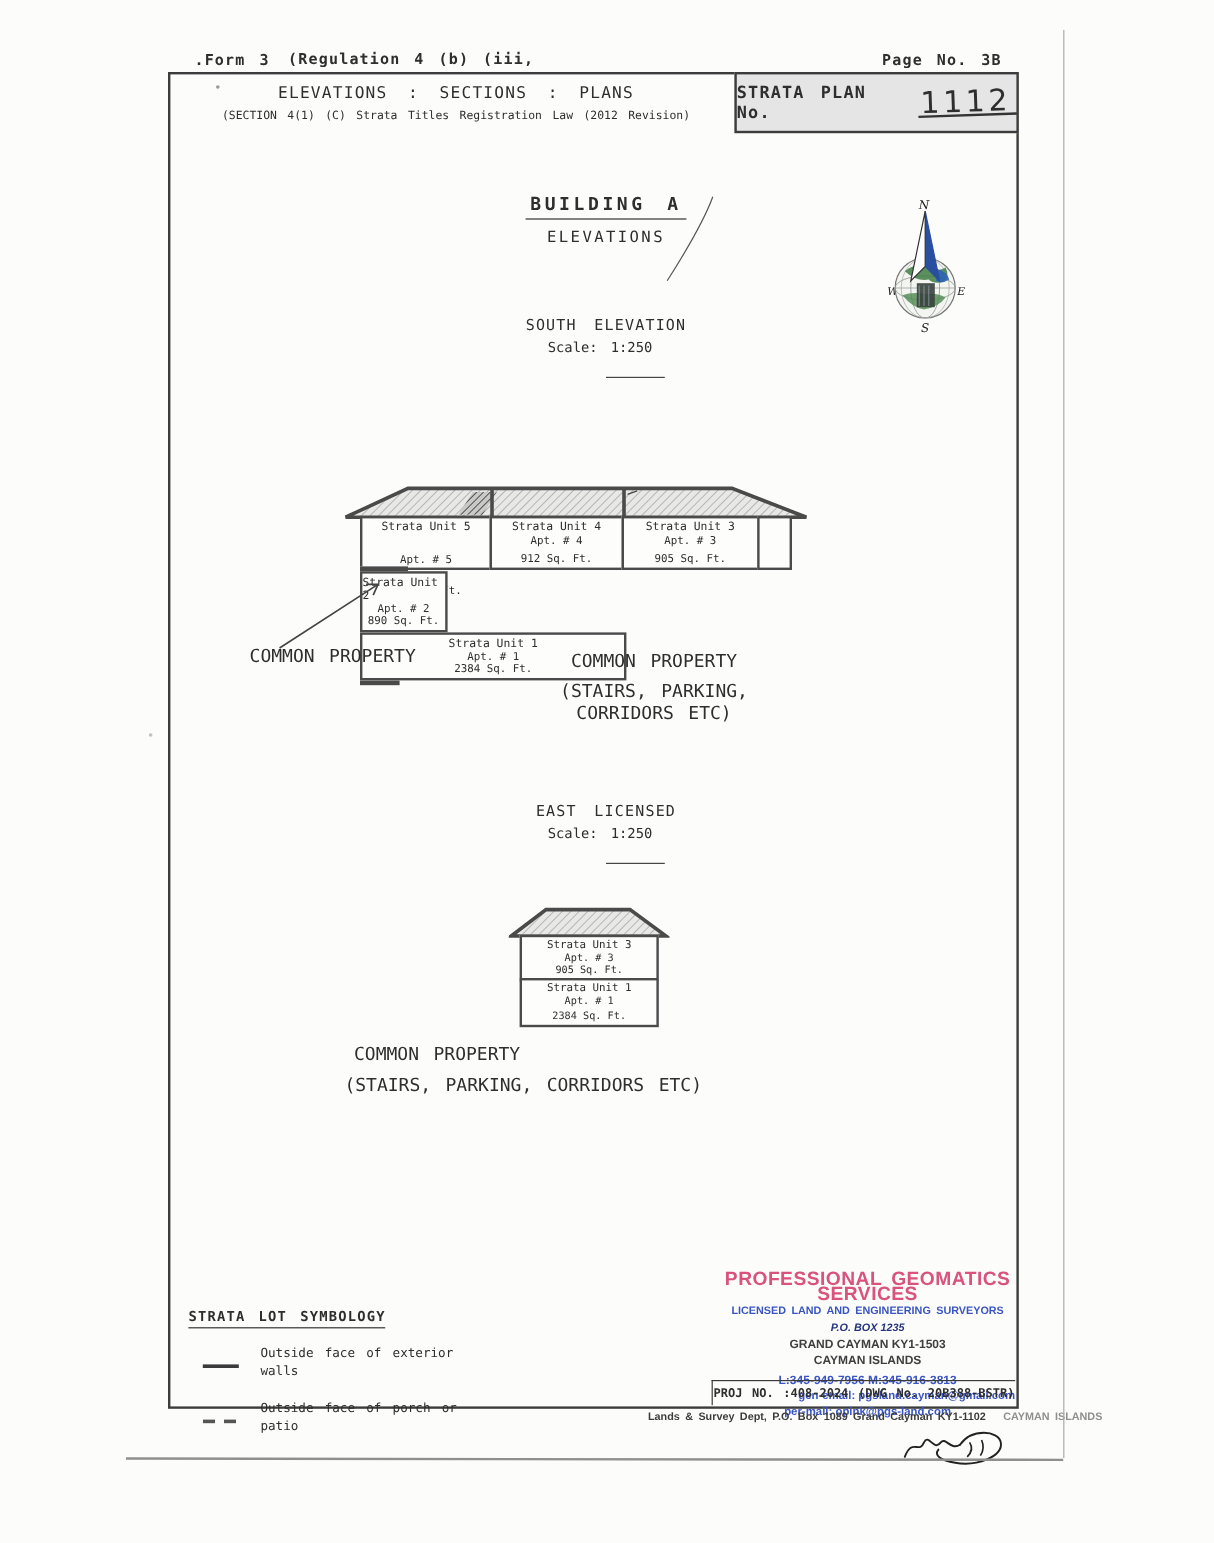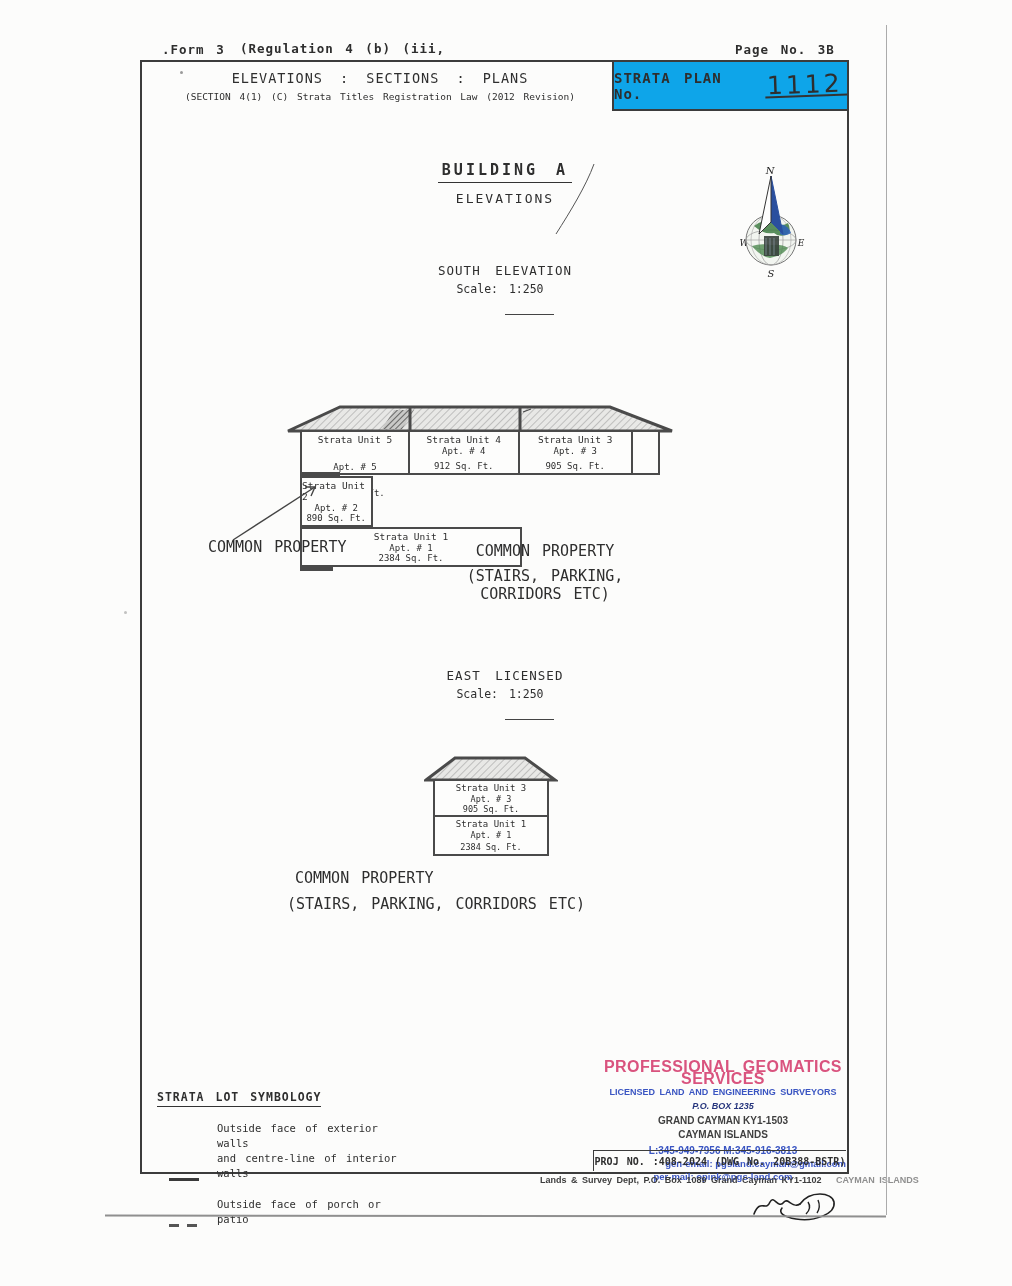--- a/index.html
+++ b/index.html
@@ -2,21 +2,21 @@
 <html><head>
 <meta charset="utf-8">
 <style>
   html,body{margin:0;padding:0;}
   body{width:1012px;height:1286px;position:relative;background:#fcfcfb;overflow:hidden;
        font-family:"DejaVu Sans Mono", monospace;color:#2e2e2e;}
   .abs{position:absolute;}
   .ctr{text-align:center;}
   
   .frame{left:140px;top:60px;width:705px;height:1110px;border:2px solid #3c3c3c;background:transparent;}
-  .splanbox{left:612px;top:60px;width:233px;height:47px;border:2px solid #3c3c3c;background:#0ea5e9;
+  .splanbox{left:612px;top:60px;width:233px;height:47px;border:2px solid #3c3c3c;background:#e5e5e5;
             display:flex;align-items:center;justify-content:center;gap:10px;}
   .splan-label{font-size:14px;font-weight:bold;word-spacing:4px;letter-spacing:1px;}
   .splan-num{font-family:"DejaVu Sans", sans-serif;font-size:25px;letter-spacing:3px;
              transform:rotate(-2deg);border-bottom:2px solid #333;padding:0 4px 0 2px;line-height:20px;}
   
   .toprow{font-size:12.5px;font-weight:bold;letter-spacing:1px;word-spacing:3px;}
   
   .hdr-title{font-size:13.5px;word-spacing:8px;letter-spacing:1px;}
   .hdr-sub{font-size:9.5px;word-spacing:3px;margin-top:5px;}
   
@@ -33,21 +33,21 @@
   .cell .l1{font-size:9.5px;margin-top:2px;}
   .cell .l2{font-size:9px;margin-top:1px;}
   .cell .l3{font-size:9px;margin-top:auto;margin-bottom:2px;}
   .cell-s .l1{font-size:9px;margin-top:2px;}
   .cell-s .l2{font-size:8.5px;}
   .cell-s .l3{font-size:8.5px;margin-top:auto;margin-bottom:2px;}
   .cp{font-size:15px;word-spacing:3px;}
   
   .leg-title{font-size:11.5px;font-weight:bold;letter-spacing:1px;word-spacing:3px;
              border-bottom:1.3px solid #333;display:inline-block;padding-bottom:2px;}
-  .leg-row{display:flex;align-items:flex-end;margin-top:14px;}
+  .leg-row{display:flex;align-items:center;margin-top:14px;}
   .leg-swatch{width:30px;margin-top:5px;margin-left:12px;margin-right:18px;flex:0 0 auto;}
   .sw-solid{height:2.6px;background:#3a3a3a;}
   .sw-dash{height:2.6px;background:repeating-linear-gradient(90deg,#555 0 10px,transparent 10px 18px);}
   .leg-lbl{font-size:10.5px;line-height:15px;word-spacing:3px;}
   
   .pgs{font-family:"Liberation Sans", sans-serif;font-weight:bold;line-height:12px;}
   .pgs-company{font-size:16px;letter-spacing:.4px;word-spacing:3px;}
   .pgs-tag{font-size:9px;word-spacing:2px;margin-top:1px;}
   .pgs-po{font-size:9px;font-style:italic;margin-top:2px;}
   .pgs-city{font-size:10px;color:#3f3f3f;margin-top:3px;}
@@ -220,21 +220,20 @@
   <div class="cp">COMMON PROPERTY</div>
   <div class="cp" style="margin-top:8px;margin-left:-8px;">(STAIRS, PARKING, CORRIDORS ETC)</div>
 </div>
 
 <div class="abs" style="left:157px;top:1086px;width:260px;">
   <span class="leg-title">STRATA LOT SYMBOLOGY</span>
   <div class="leg-row">
     <div class="leg-swatch sw-solid"></div>
     <div class="leg-lbl">
       <div>Outside face of exterior walls</div>
-      <div>and centre-line of interior walls</div>
     </div>
   </div>
   <div class="leg-row" style="margin-top:16px;">
     <div class="leg-swatch sw-dash"></div>
     <div class="leg-lbl">
       <div>Outside face of porch or patio</div>
     </div>
   </div>
 </div>
 

